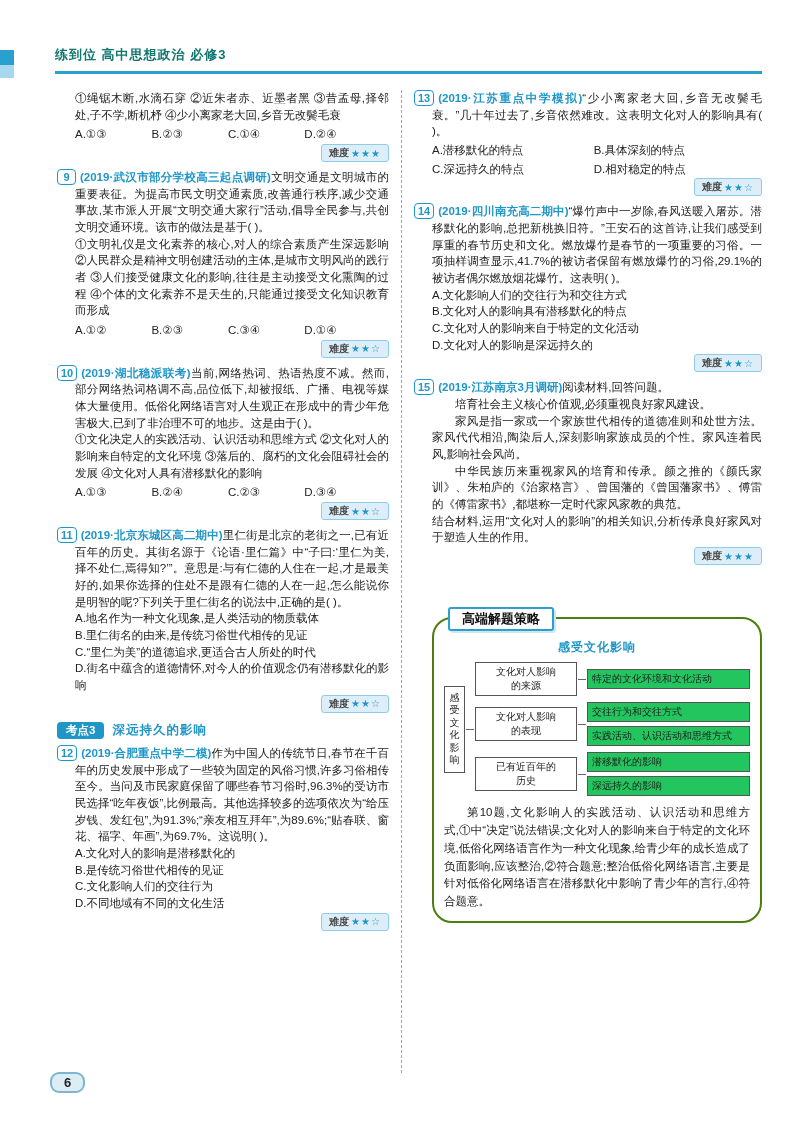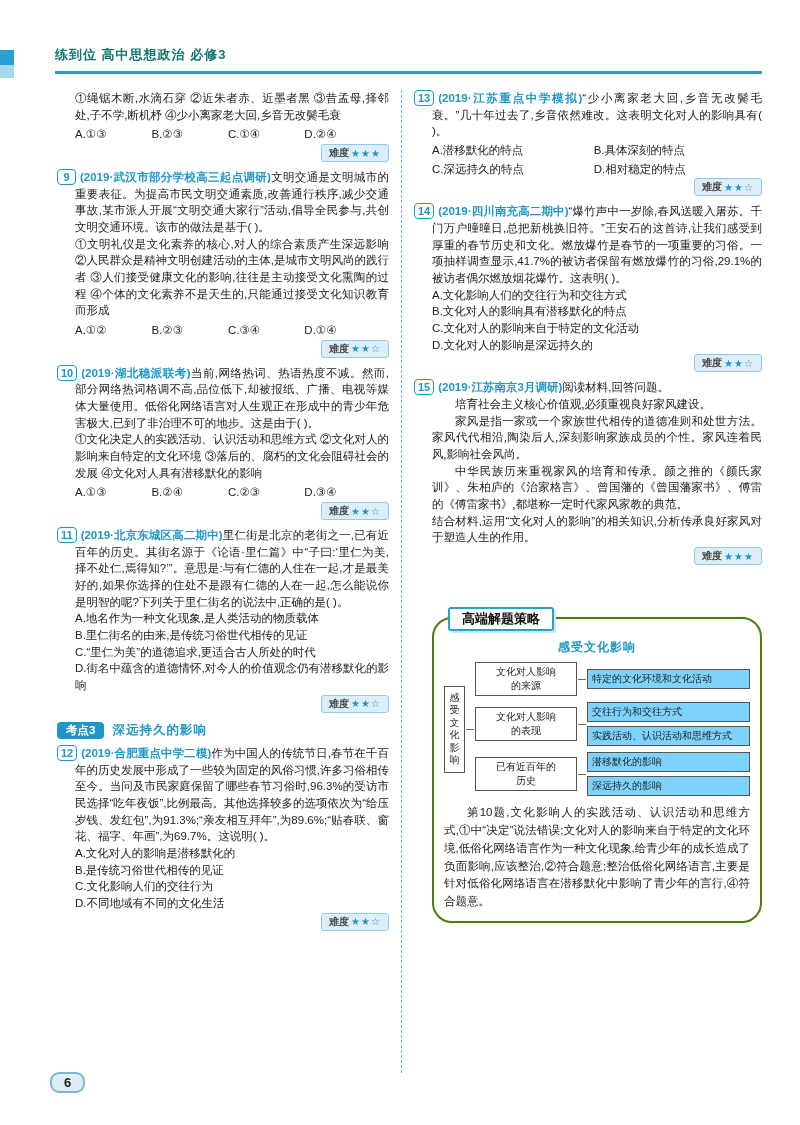--- a/index.html
+++ b/index.html
@@ -46,21 +46,21 @@
   .diagram-heading{color:#1e96c8;font-weight:bold;font-size:12px;text-align:center;margin:4px 0 6px;letter-spacing:1px;}
   .tree{display:flex;align-items:center;font-size:10px;color:#222;}
   .hline{flex:none;width:8px;height:0;border-top:1px solid #666;align-self:center;margin:0 1px;}
   .root-box{flex:none;width:13px;border:1px solid #555;padding:5px 3px;word-break:break-all;
             line-height:1.25;text-align:center;background:#fff;}
   .branches{display:flex;flex-direction:column;gap:6px;flex:1;}
   .branch{display:flex;align-items:center;}
   .mid-box{flex:none;width:64px;border:1px solid #555;padding:2px 18px;text-align:center;background:#fff;}
   .leaves{display:flex;flex-direction:column;gap:4px;flex:1;}
   .leaf-row{display:flex;align-items:center;}
-  .leaf-box{flex:1;border:1px solid #555;padding:2px 4px;background:#7dd3fc;}
+  .leaf-box{flex:1;border:1px solid #555;padding:2px 4px;background:#22c55e;}
   .strategy-text{font-size:11.5px;line-height:1.55;text-align:justify;text-indent:2em;margin-top:8px;}
   
   .page-num{position:absolute;left:50px;bottom:32px;border:2px solid #7fb6cf;background:#dcedf6;
             border-radius:9px;padding:1px 12px;font-weight:bold;font-size:13px;color:#222;}
 </style>
 </head>
 <body>
 
 <div class="page">
 
@@ -184,21 +184,21 @@
         <div class="diff-row">
           <span class="diff-badge">
             <span class="diff-word">难度</span>
             <span class="diff-stars">★★☆</span>
           </span>
         </div>
       </section>
 
       <section class="question">
         <p class="q-first">
-          <span class="q-num">14</span><span class="q-source">(2019·四川南充高二期中)</span><span class="q-text">“爆竹声中一岁除,春风送暖入屠苏。千门万户曈曈日,总把新桃换旧符。”王安石的这首诗,让我们感受到厚重的春节历史和文化。燃放爆竹是春节的一项重要的习俗。一项抽样调查显示,41.7%的被访者保留有燃放爆竹的习俗,29.1%的被访者偶尔燃放烟花爆竹。这表明(  )。</span>
+          <span class="q-num">14</span><span class="q-source">(2019·四川南充高二期中)</span><span class="q-text">“爆竹声中一岁除,春风送暖入屠苏。潜移默化的影响,总把新桃换旧符。”王安石的这首诗,让我们感受到厚重的春节历史和文化。燃放爆竹是春节的一项重要的习俗。一项抽样调查显示,41.7%的被访者保留有燃放爆竹的习俗,29.1%的被访者偶尔燃放烟花爆竹。这表明(  )。</span>
         </p>
         <div class="opts-block">
           <span class="opt">A.文化影响人们的交往行为和交往方式</span>
           <span class="opt">B.文化对人的影响具有潜移默化的特点</span>
           <span class="opt">C.文化对人的影响来自于特定的文化活动</span>
           <span class="opt">D.文化对人的影响是深远持久的</span>
         </div>
         <div class="diff-row">
           <span class="diff-badge">
             <span class="diff-word">难度</span>

